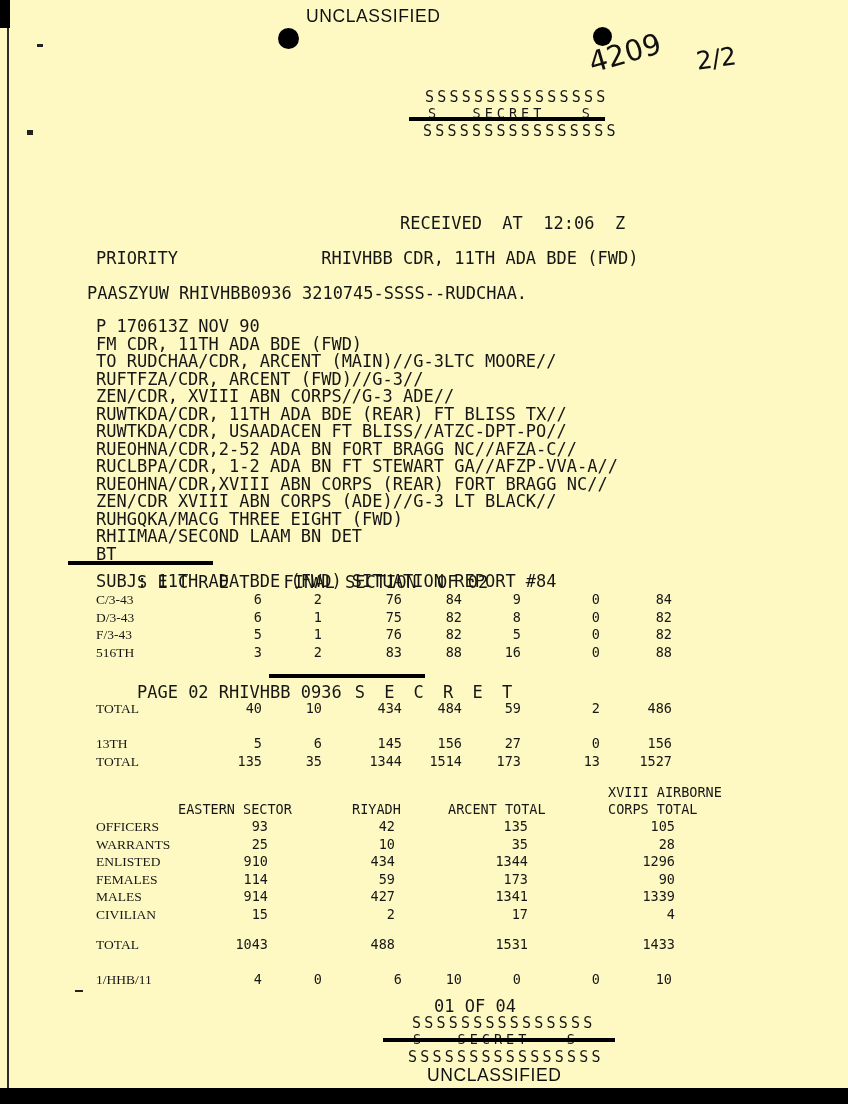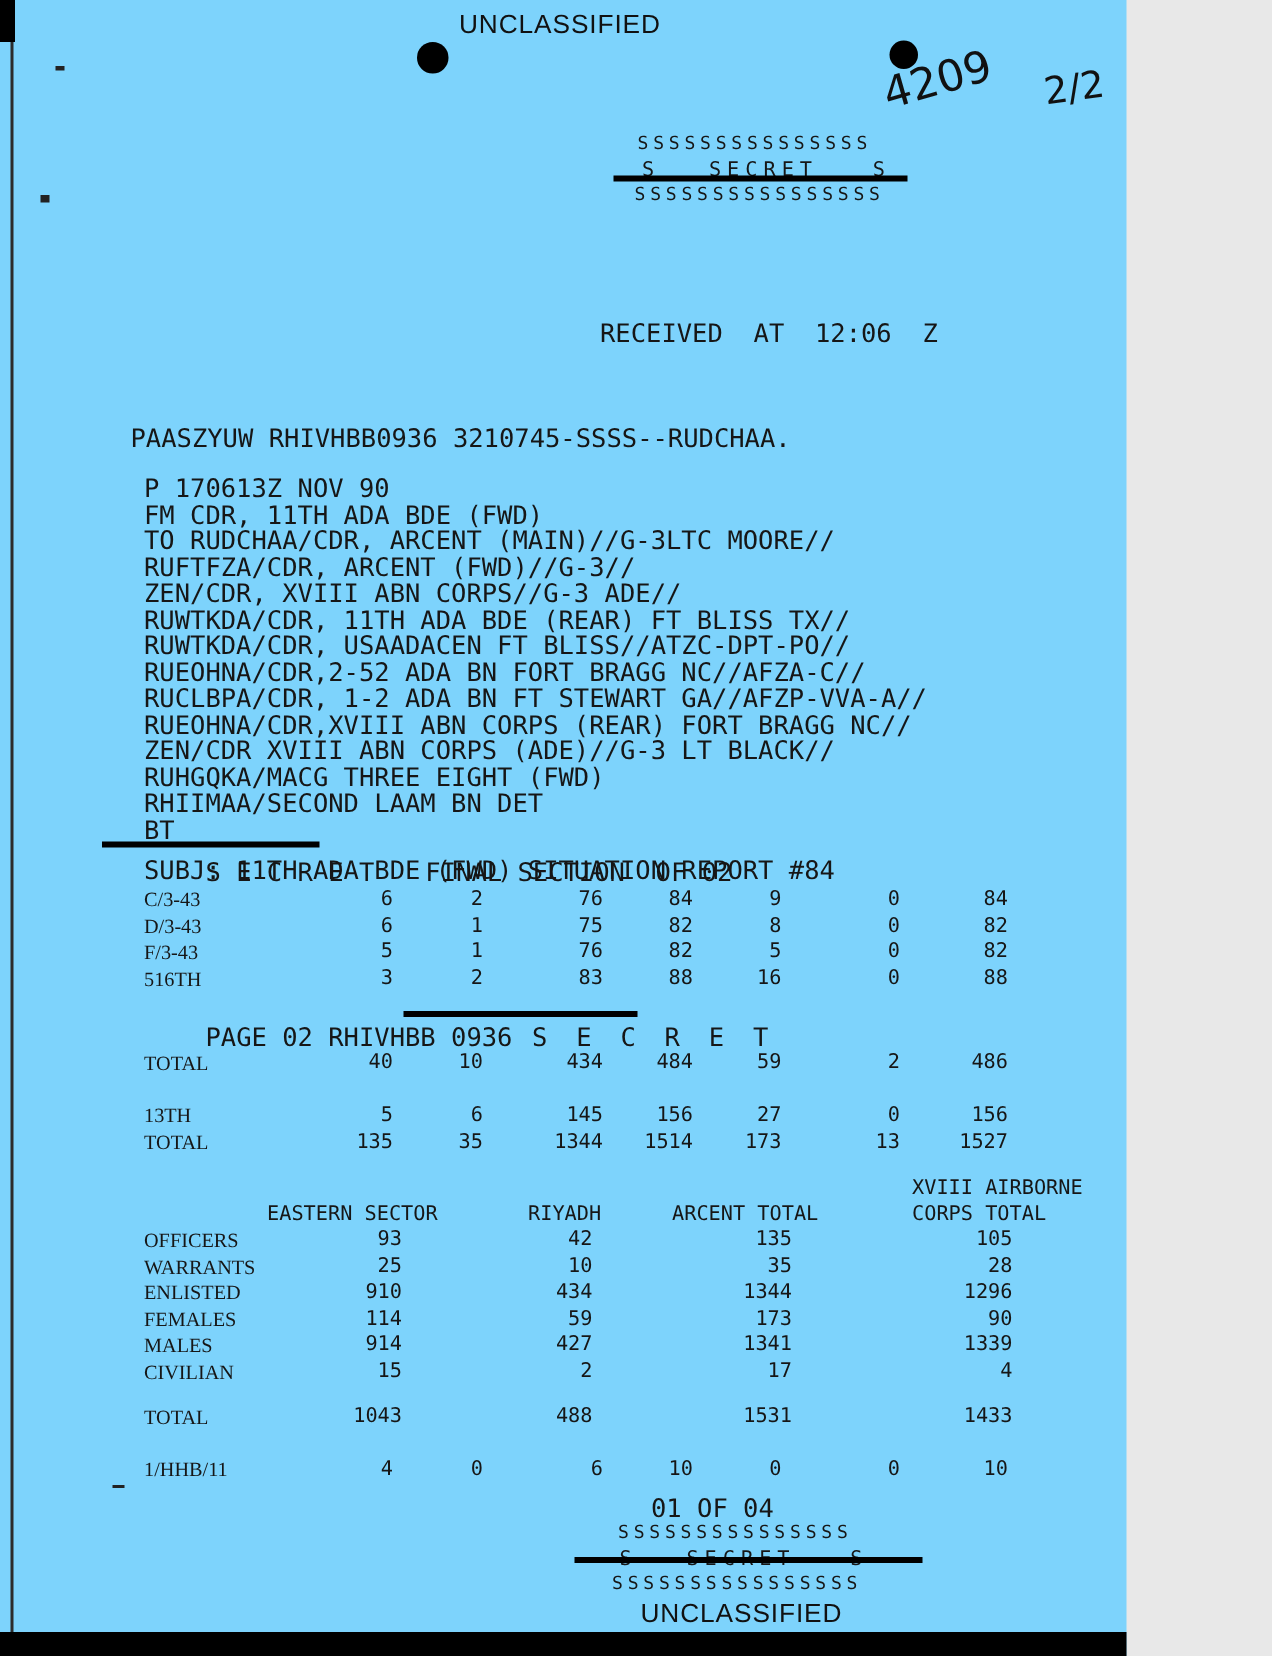--- a/index.html
+++ b/index.html
@@ -1,18 +1,18 @@
 <!DOCTYPE html>
 <html><head>
 <meta charset="utf-8">
 <style>
   html,body { margin:0; padding:0; background:#e8e8e8; }
   .page {
-    position:relative; width:751px; height:1104px;
-    background:#7dd3fc; overflow:hidden;
+    position:relative; width:848px; height:1104px;
+    background:#fef9c3; overflow:hidden;
     font-family:"DejaVu Sans Mono", monospace;
     color:#161616;
   }
   .mono { position:absolute; font-size:17px; line-height:17.5px; white-space:pre; }
   .tline { height:17.5px; white-space:pre; }
 
   
   .unclass { position:absolute; font-family:"Liberation Sans", sans-serif; font-size:17.5px; letter-spacing:0.6px; color:#111; }
   .unclass.top { left:306px; top:6px; }
   .unclass.bottom { left:427px; top:1065px; }
@@ -21,21 +21,21 @@
   .dot { position:absolute; background:#000; border-radius:50%; }
   .dot1 { left:278px; top:28px; width:21px; height:21px; }
   .dot2 { left:593px; top:27px; width:19px; height:19px; }
 
   
   .hw { position:absolute; font-family:"DejaVu Sans", sans-serif; color:#111; }
   .hw-num { left:588px; top:36px; font-size:29px; transform:rotate(-16deg); }
   .hw-page { left:696px; top:44px; font-size:25px; transform:rotate(-8deg); }
 
   
-  .srow { position:absolute; font-size:12px; letter-spacing:3.2px; white-space:pre; }
+  .srow { position:absolute; font-size:15px; letter-spacing:3.2px; white-space:pre; }
   .tb-row1 { left:425px; top:88px; }
   .tb-row2 { left:423px; top:122px; }
   .secret-line { position:absolute; display:flex; justify-content:space-between; font-size:13.5px; }
   .tb-secret { left:428px; top:105px; width:162px; }
   .fb-row1 { left:412px; top:1014px; }
   .fb-row2 { left:408px; top:1048px; }
   .fb-secret { left:413px; top:1031px; width:162px; }
   .secret-word { letter-spacing:4px; }
 
   
@@ -112,20 +112,21 @@
   <div class="srow tb-row1">SSSSSSSSSSSSSSS</div>
   <div class="secret-line tb-secret">
     <span>S</span>
     <span class="secret-word">SECRET</span>
     <span>S</span>
   </div>
   <div class="srow tb-row2">SSSSSSSSSSSSSSSS</div>
   <div class="strike strike-top"></div>
 
   <div class="mono received">RECEIVED  AT  12:06  Z</div>
+  <div class="mono priority">PRIORITY              RHIVHBB CDR, 11TH ADA BDE (FWD)</div>
   <div class="mono routing">PAASZYUW RHIVHBB0936 3210745-SSSS--RUDCHAA.</div>
 
   <div class="mono msg"><div class="tline">P 170613Z NOV 90</div><div class="tline">FM CDR, 11TH ADA BDE (FWD)</div><div class="tline">TO RUDCHAA/CDR, ARCENT (MAIN)//G-3LTC MOORE//</div><div class="tline">RUFTFZA/CDR, ARCENT (FWD)//G-3//</div><div class="tline">ZEN/CDR, XVIII ABN CORPS//G-3 ADE//</div><div class="tline">RUWTKDA/CDR, 11TH ADA BDE (REAR) FT BLISS TX//</div><div class="tline">RUWTKDA/CDR, USAADACEN FT BLISS//ATZC-DPT-PO//</div><div class="tline">RUEOHNA/CDR,2-52 ADA BN FORT BRAGG NC//AFZA-C//</div><div class="tline">RUCLBPA/CDR, 1-2 ADA BN FT STEWART GA//AFZP-VVA-A//</div><div class="tline">RUEOHNA/CDR,XVIII ABN CORPS (REAR) FORT BRAGG NC//</div><div class="tline">ZEN/CDR XVIII ABN CORPS (ADE)//G-3 LT BLACK//</div><div class="tline">RUHGQKA/MACG THREE EIGHT (FWD)</div><div class="tline">RHIIMAA/SECOND LAAM BN DET</div><div class="tline">BT</div></div>
 
   <div class="mono secret-final">
     <span class="secret-struck">S E C R E T</span><span>FINAL SECTION  OF 02</span>
   </div>
   <div class="strike strike-final"></div>
   <div class="mono subj">SUBJ: 11TH ADA BDE (FWD) SITUATION REPORT #84</div>
 

